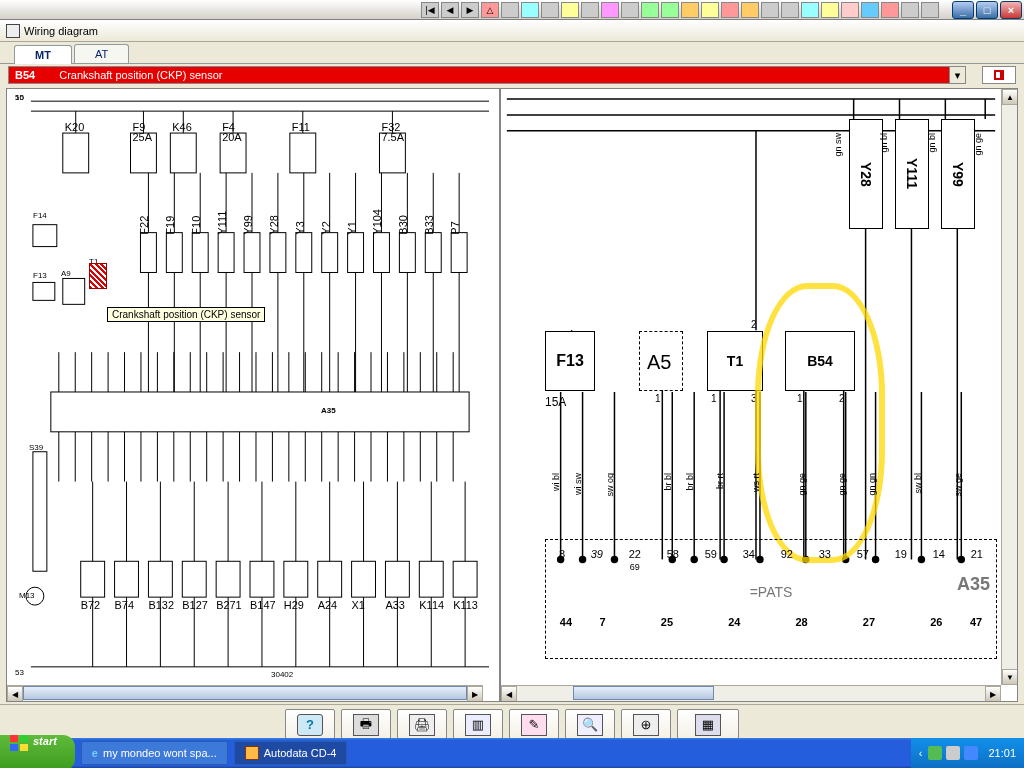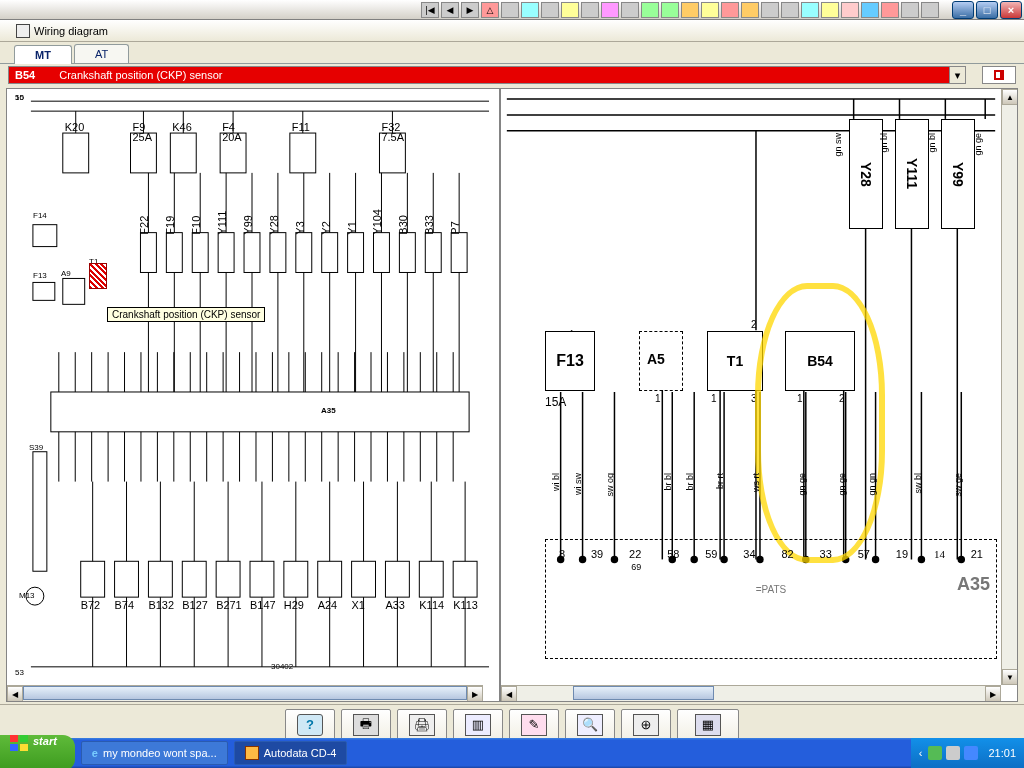--- a/index.html
+++ b/index.html
@@ -6,21 +6,21 @@
 body{background:#ece9d8;width:1024px;height:768px;overflow:hidden;position:relative}
 
 .topstrip{height:20px;background:linear-gradient(#fff,#d4d0c8);border-bottom:1px solid #808080;display:flex;align-items:center}
 .topstrip .tools{display:flex;margin-left:420px}
 .topstrip .tb{width:18px;height:16px;margin:0 1px;border:1px solid #888;display:flex;align-items:center;justify-content:center;font-size:9px}
 .tb.c0{background:#ff9}.tb.c1{background:#f99}.tb.c2{background:#9f9}.tb.c3{background:#9ff}.tb.c4{background:#f9f}.tb.c5{background:#ff9}.tb.c6{background:#ccc}.tb.c7{background:#fc6}.tb.c8{background:#6cf}.tb.c9{background:#fcc}
 .topstrip .winctl{margin-left:auto;display:flex;margin-right:2px}
 .winbtn{width:22px;height:18px;margin-left:2px;border:1px solid #003c74;border-radius:3px;background:linear-gradient(#b5cdf3,#3a6ea5);color:#fff;display:flex;align-items:center;justify-content:center;font-weight:bold;font-size:11px}
 .winbtn.close{background:linear-gradient(#f3b5b5,#c83838)}
 
-.titlebar{height:22px;background:linear-gradient(#fff,#ece9d8);border-bottom:1px solid #aca899;display:flex;align-items:center;padding-left:16px;color:#000}
+.titlebar{height:22px;background:linear-gradient(#fff,#ece9d8);border-bottom:1px solid #aca899;display:flex;align-items:center;padding-left:6px;color:#000}
 .titlebar .ticon{width:14px;height:14px;border:1px solid #444;background:#eee;margin-right:4px}
 
 .tabrow{height:22px;display:flex;align-items:flex-end;padding-left:14px;background:#ece9d8;border-bottom:1px solid #919b9c}
 .tab{padding:3px 20px;border:1px solid #919b9c;border-bottom:none;background:#f7f7f2;border-radius:3px 3px 0 0;margin-right:2px;color:#0a246a}
 .tab.active{background:#fff;font-weight:bold;position:relative;top:1px}
 
 .selrow{height:22px;display:flex;align-items:center;padding:2px 8px;background:#ece9d8}
 .selbar{flex:1;height:18px;background:#e60000;color:#fff;display:flex;align-items:center;padding:0 6px;border:1px solid #888;position:relative}
 .selbar .code{font-weight:bold;margin-right:24px}
 .selbar .dd{position:absolute;right:0;top:0;width:16px;height:100%;background:#ece9d8;border-left:1px solid #888;display:flex;align-items:center;justify-content:center;color:#000}
@@ -44,21 +44,21 @@
 .dgR{position:absolute;inset:4px 20px 20px 4px}
 .ylabel{position:absolute;writing-mode:vertical-rl;transform:rotate(180deg);font-size:9px}
 .compR{position:absolute;border:1.5px solid #000;background:#fff;display:flex;align-items:center;justify-content:center;font-weight:bold;font-size:14px}
 .dashbox{position:absolute;border:1.5px dashed #000}
 .pinnum{position:absolute;font-size:10px}
 .hilite{position:absolute;border:6px solid rgba(255,215,0,.75);border-radius:40%}
 .a35{position:absolute;left:40px;right:0;bottom:22px;height:120px;border:1.5px dashed #000}
 .a35 .lbl{position:absolute;right:6px;top:34px;font-size:18px;color:#777;font-weight:bold}
 .a35 .row1,.a35 .row2{position:absolute;left:0;right:0;display:flex;justify-content:space-around;font-size:11px}
 .a35 .row1{top:8px}.a35 .row2{top:76px;font-weight:bold}
-.a35 .pats{position:absolute;left:50%;top:44px;transform:translateX(-50%);font-size:10px;color:#777}
+.a35 .pats{position:absolute;left:50%;top:44px;transform:translateX(-50%);font-size:14px;color:#777}
 
 .btoolbar{height:54px;background:#ece9d8;display:flex;justify-content:center;align-items:center;gap:6px;border-top:1px solid #aca899}
 .bbtn{width:50px;height:46px;border:1px solid #888;background:linear-gradient(#fff,#ece9d8);display:flex;flex-direction:column;align-items:center;justify-content:center;border-radius:2px}
 .bbtn .ic{width:26px;height:22px;border:1px solid #555;margin-bottom:2px;display:flex;align-items:center;justify-content:center;font-size:13px}
 .i-help{color:#07a;background:#cfe8f5;font-weight:bold;border-radius:3px}
 .i-print{background:#ddd}
 .i-prn2{background:#eee}
 .i-tool{background:#ececff}
 .i-pen{background:#fde}
 .i-mag{background:#eef}
@@ -343,21 +343,21 @@
             <text x="308" y="518" font-size="6">A24</text>
             <text x="342" y="518" font-size="6">X1</text>
             <text x="376" y="518" font-size="6">A33</text>
             <text x="410" y="518" font-size="6">K114</text>
             <text x="444" y="518" font-size="6">K113</text>
           </g>
       </svg>
       <span class="stxt" style="left:4px;top:0">50</span>
       <span class="stxt" style="left:4px;top:10">15</span>
       <span class="stxt" style="left:4px;bottom:4px">53</span>
-      <span class="stxt" style="left:260px;bottom:10px">30402</span>
+      <span class="stxt" style="left:260px;bottom:2px">30402</span>
       <span class="stxt" style="left:310px;top:313px;font-weight:bold">A35</span>
       <span class="stxt" style="left:22px;top:118px">F14</span>
       <span class="stxt" style="left:22px;top:178px">F13</span>
       <span class="stxt" style="left:50px;top:176px">A9</span>
       <span class="stxt" style="left:78px;top:164px">T1</span>
       <span class="stxt" style="left:18px;top:350px">S39</span>
       <span class="stxt" style="left:8px;top:498px">M13</span>
     </div>
     <div class="redbox"></div>
     <div class="tooltip">Crankshaft position (CKP) sensor</div>
@@ -426,21 +426,21 @@
       <span class="ylabel" style="right:108px;top:40px">gn bl</span>
       <span class="ylabel" style="right:60px;top:40px">gn bl</span>
       <span class="ylabel" style="right:14px;top:40px">gn ge</span>
 
       <div class="compR" style="left:40px;top:238px;width:50px;height:60px;flex-direction:column">
         <span style="font-size:16px">F13</span>
       </div>
       <span class="stxt" style="left:40px;top:302px;font-size:12px">15A</span>
 
       <div class="dashbox" style="left:134px;top:238px;width:44px;height:60px"></div>
-      <span class="stxt" style="left:142px;top:258px;font-size:14px;font-weight:bold">A5</span>
+      <span class="stxt" style="left:142px;top:258px;font-size:20px;font-weight:normal">A5</span>
       <span class="pinnum" style="left:150px;top:300px">1</span>
 
       <div class="compR" style="left:202px;top:238px;width:56px;height:60px">T1</div>
       <span class="pinnum" style="left:206px;top:300px">1</span>
       <span class="pinnum" style="left:246px;top:300px">3</span>
       <span class="pinnum" style="left:246px;top:226px">2</span>
 
       <div class="compR" style="left:280px;top:238px;width:70px;height:60px">B54</div>
       <span class="pinnum" style="left:292px;top:300px">1</span>
       <span class="pinnum" style="left:334px;top:300px">2</span>
@@ -459,33 +459,48 @@
           <span class="ylabel" style="left: 332px; top: 380px;">gn ge</span>
           <span class="ylabel" style="left: 362px; top: 380px;">gn gn</span>
           <span class="ylabel" style="left: 408px; top: 380px;">sw bl</span>
           <span class="ylabel" style="left: 448px; top: 380px;">sw ge</span>
         </div>
 
       <div class="a35">
         <div class="lbl">A35</div>
         <div class="row1" id="a35top">
             <span style="text-align: center;">8</span>
-            <span style="text-align: center;">39</span>
-            <span style="text-align: right;">22<br><span style="font-size:9px">69</span></span>
+            <span style="text-align: center; font-style: italic;">39</span>
+            <span style="text-align: center;">22<br><span style="font-size:9px">69</span></span>
             <span style="text-align: center;">58</span>
             <span style="text-align: center;">59</span>
             <span style="text-align: center;">34</span>
-            <span style="text-align: center;">82</span>
+            <span style="text-align: center;">92</span>
             <span style="text-align: center;">33</span>
             <span style="text-align: center;">57</span>
             <span style="text-align: center;">19</span>
-            <span style="text-align: center; font-family: Liberation Serif, serif;">14</span>
+            <span style="text-align: center;">14</span>
             <span style="text-align: center;">21</span>
           </div>
         <div class="pats">=PATS</div>
+        <div class="row2" id="a35bot">
+            <span>44</span>
+            <span>7</span>
+            <span></span>
+            <span>25</span>
+            <span></span>
+            <span>24</span>
+            <span></span>
+            <span>28</span>
+            <span></span>
+            <span>27</span>
+            <span></span>
+            <span>26</span>
+            <span>47</span>
+          </div>
       </div>
     </div>
     <div class="scroll-v">
       <div class="sbtn">▲</div>
       <div class="strack" style="height:calc(100% - 32px)"></div>
       <div class="sbtn" style="position:absolute;bottom:0">▼</div>
     </div>
     <div class="scroll-h">
       <div class="sbtn">◀</div>
       <div class="strack">

